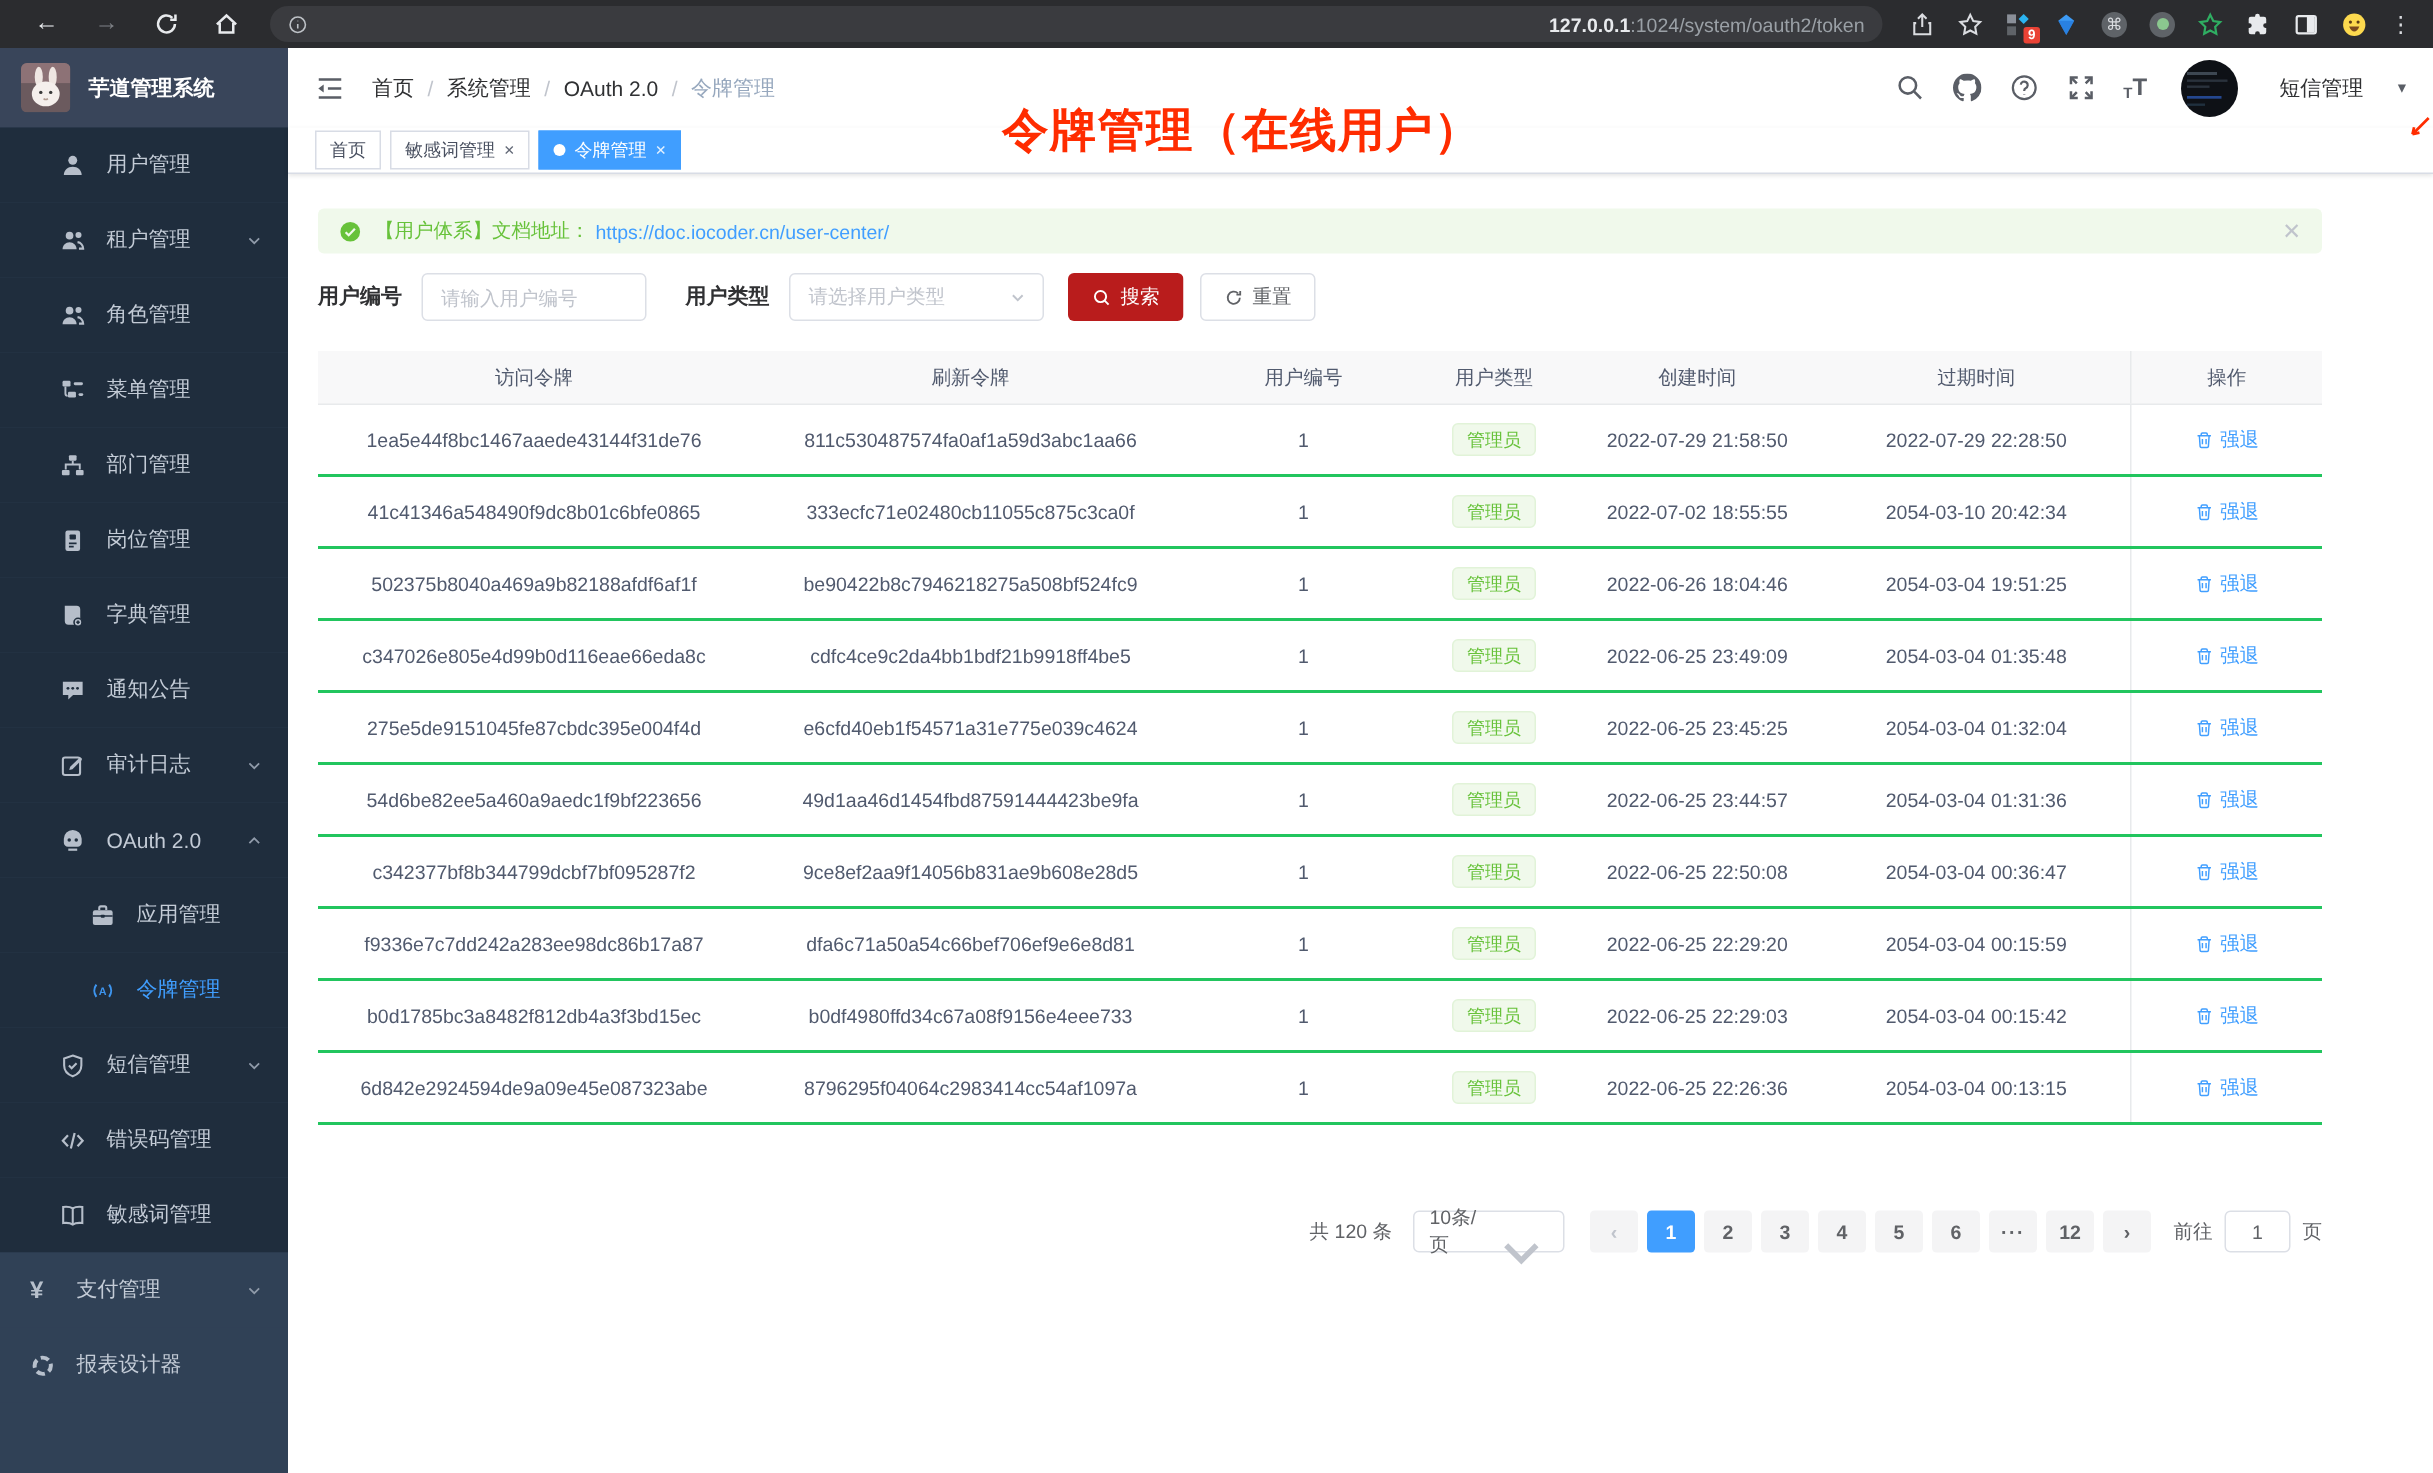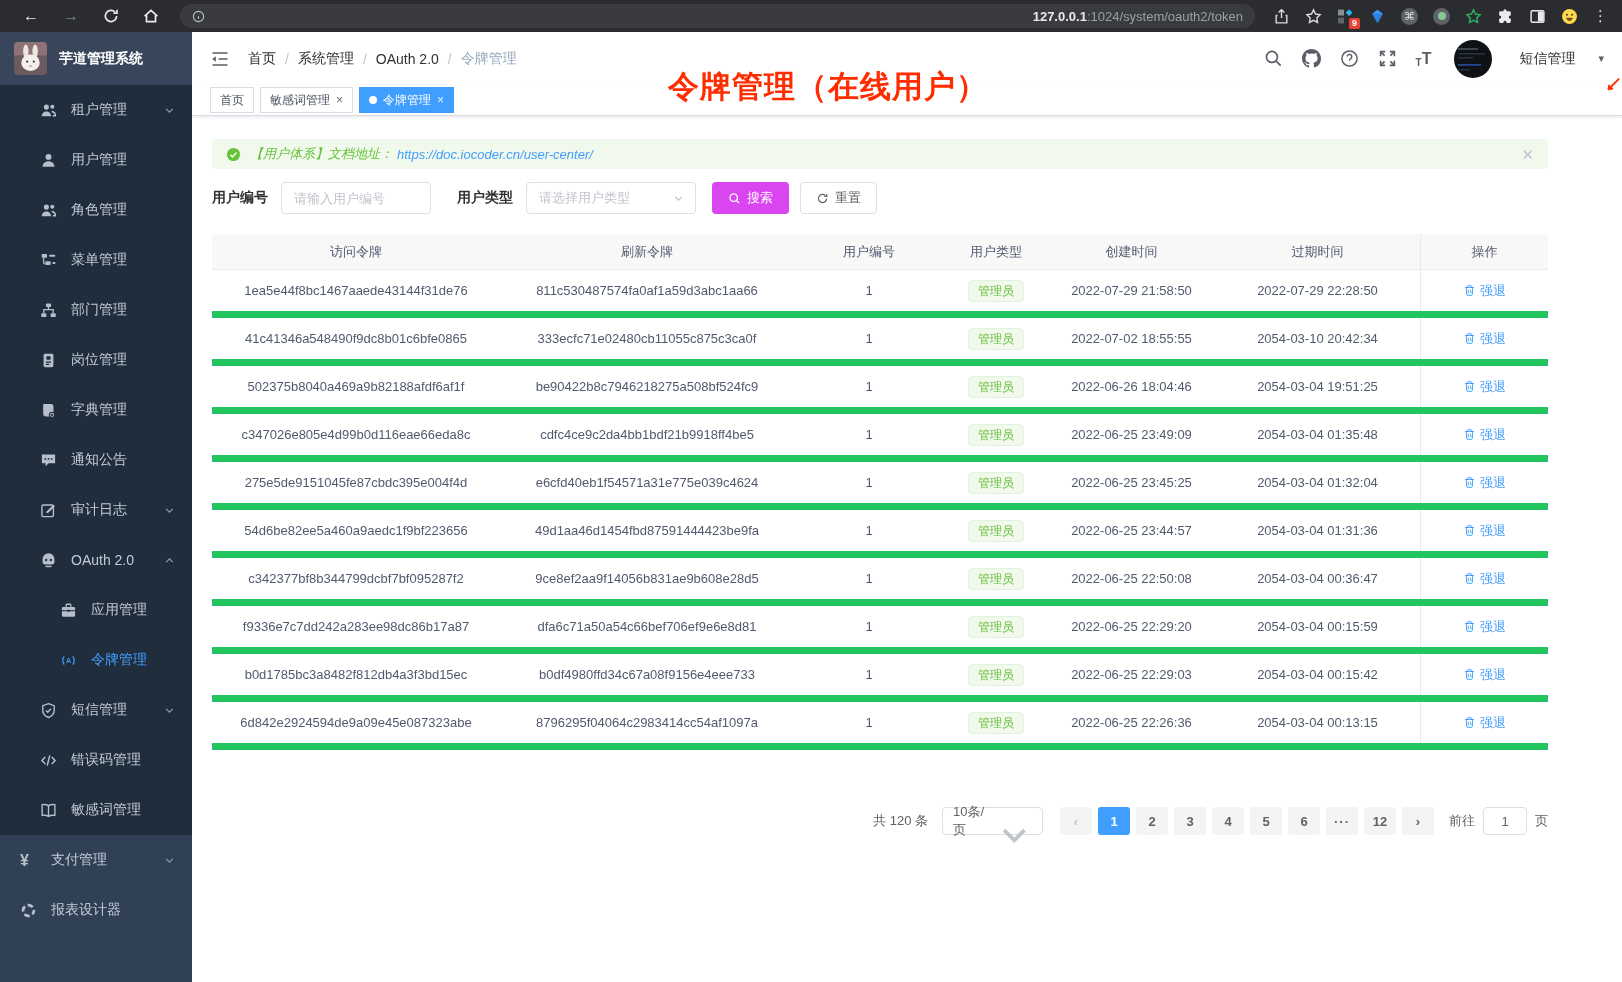--- a/index.html
+++ b/index.html
@@ -79,47 +79,47 @@
   .tag-close { font-size:12px; line-height:1; cursor:pointer; opacity:.85; }
 
   
   .annotation { position:absolute; left:668px; top:66px; z-index:40; color:#ff2c00;
     font-size:31px; font-weight:bold; letter-spacing:1px; pointer-events:none; white-space:nowrap; }
   .annotation-arrow { position:absolute; right:2px; top:76px; width:18px; height:18px; z-index:40; }
 
   
   .content { flex:1; padding:23px 0 0 20px; overflow:hidden; }
   .alert { width:1336px; height:30px; background:#f0f9eb; border-radius:4px;
-    display:flex; align-items:center; padding:0 14px;font-style:italic; }
+    display:flex; align-items:center; padding:0 14px; }
   .alert-ico { width:15px; height:15px; margin-right:9px; flex:none; }
   .alert-text { font-size:13px; color:#67c23a; }
   .alert-link { font-size:13px; color:#409eff; margin-left:4px; cursor:pointer; text-decoration:none; }
   .alert-close { margin-left:auto; color:#c0c4cc; font-size:15px; cursor:pointer; line-height:1; }
 
   .filter-row { width:1336px; margin-top:13px; display:flex; align-items:center; height:32px; }
   .f-label { font-size:14px; font-weight:bold; color:#303133; white-space:nowrap; }
   .f-input { width:150px; height:32px; border:1px solid #dcdfe6; border-radius:4px; margin-left:13px;
     font-size:13px; padding:0 12px; color:#0c4a6e; outline:none; font-family:inherit; }
   .f-input::placeholder { color:#c0c4cc; }
   .f-select { width:170px; height:32px; border:1px solid #dcdfe6; border-radius:4px; margin-left:13px;
     display:flex; align-items:center; padding:0 10px 0 12px; cursor:pointer; }
   .f-select .ph { font-size:13px; color:#c0c4cc; flex:1; }
   .f-select .chev { width:13px; height:13px; color:#c0c4cc; }
   .gap24 { width:26px; flex:none; } .gap16 { width:16px; flex:none; } .gap12 { width:11px; flex:none; }
   .btn { height:32px; border-radius:4px; display:inline-flex; align-items:center; gap:6px;
     font-size:13px; padding:0 15px; cursor:pointer; border:1px solid transparent; font-family:inherit; }
-  .btn-primary { background:#d946ef; color:#fff; }
+  .btn-primary { background:#b91c1c; color:#fff; }
   .btn-plain { background:#fff; color:#606266; border-color:#dcdfe6; }
   .btn svg { width:13px; height:13px; }
 
   
   .table { width:1336px; margin-top:20px; font-size:13px; }
   .t-header { display:flex; height:36px; align-items:center; background:#f8f8f9;
     color:#515a6e; font-weight:normal; border-bottom:1px solid #e8eaec; }
-  .t-row { display:flex; height:48px; align-items:center; color:#515a6e; border-bottom:7px solid #22c55e; background:#fff; }
+  .t-row { display:flex; height:48px; align-items:center; color:#515a6e; border-bottom:2px solid #22c55e; background:#fff; }
   .tc { text-align:center; padding:0 6px; overflow:hidden; white-space:nowrap; height:100%; display:flex; align-items:center; justify-content:center; }
   .c0{width:288px;} .c1{width:294px;} .c2{width:150px;} .c3{width:104px;} .c4{width:167px;} .c5{width:205px;}
   .c6{width:128px; border-left:1px solid #e8eaec;}
   .tag-success { background:#f0f9eb; border:1px solid #e1f3d8; color:#67c23a;
     font-size:12px; padding:4px 9px; border-radius:4px; line-height:1; }
   .kick { color:#409eff; display:inline-flex; align-items:center; gap:4px; cursor:pointer; font-size:13px; }
   .kick svg { width:13px; height:13px; }
 
   
   .pagination { width:1336px; margin-top:57px; display:flex; justify-content:flex-end; align-items:center;
@@ -240,41 +240,41 @@
             <circle cx="19.2" cy="19" r="1.1" fill="#3a3a3a"></circle>
             <path d="M14.6 23c.9.8 1.9.8 2.8 0" stroke="#b09a90" stroke-width="1" fill="none"></path>
           </svg>
       </span>
       <span class="logo-title">芋道管理系统</span>
     </div>
     <nav class="menu" id="sidebar-menu">
         <div class="menu-item level1">
           <span class="mi-icon">
             <svg viewBox="0 0 16 16">
+              <circle cx="8" cy="4.6" r="2.8" fill="currentColor"></circle>
+              <path d="M2.4 13.8c0-3.1 2.5-5.2 5.6-5.2s5.6 2.1 5.6 5.2z" fill="currentColor"></path>
+            </svg>
+          </span>
+          <span class="mi-label">用户管理</span>
+        </div>
+        <div class="menu-item level1">
+          <span class="mi-icon">
+            <svg viewBox="0 0 16 16">
               <circle cx="6" cy="4.8" r="2.4" fill="currentColor"></circle>
               <path d="M1.6 13.4c0-2.4 2-4.4 4.4-4.4s4.4 2 4.4 4.4z" fill="currentColor"></path>
               <circle cx="11.6" cy="4.4" r="1.9" fill="currentColor"></circle>
               <path d="M11 8.9c2 .3 3.5 2 3.5 4.1h-2.6" fill="none" stroke="currentColor" stroke-width="1.4"></path>
             </svg>
           </span>
           <span class="mi-label">租户管理</span>
           <span class="mi-chevron down">
             <svg viewBox="0 0 16 16" fill="none" stroke="currentColor" stroke-width="1.5">
               <path d="M4 6l4 4 4-4"></path>
             </svg>
           </span>
-        </div>
-        <div class="menu-item level1">
-          <span class="mi-icon">
-            <svg viewBox="0 0 16 16">
-              <circle cx="8" cy="4.6" r="2.8" fill="currentColor"></circle>
-              <path d="M2.4 13.8c0-3.1 2.5-5.2 5.6-5.2s5.6 2.1 5.6 5.2z" fill="currentColor"></path>
-            </svg>
-          </span>
-          <span class="mi-label">用户管理</span>
         </div>
         <div class="menu-item level1">
           <span class="mi-icon">
             <svg viewBox="0 0 16 16">
               <circle cx="6" cy="4.8" r="2.4" fill="currentColor"></circle>
               <path d="M1.6 13.4c0-2.4 2-4.4 4.4-4.4s4.4 2 4.4 4.4z" fill="currentColor"></path>
               <circle cx="11.6" cy="4.4" r="1.9" fill="currentColor"></circle>
               <path d="M11 8.9c2 .3 3.5 2 3.5 4.1h-2.6" fill="none" stroke="currentColor" stroke-width="1.4"></path>
             </svg>
           </span>

